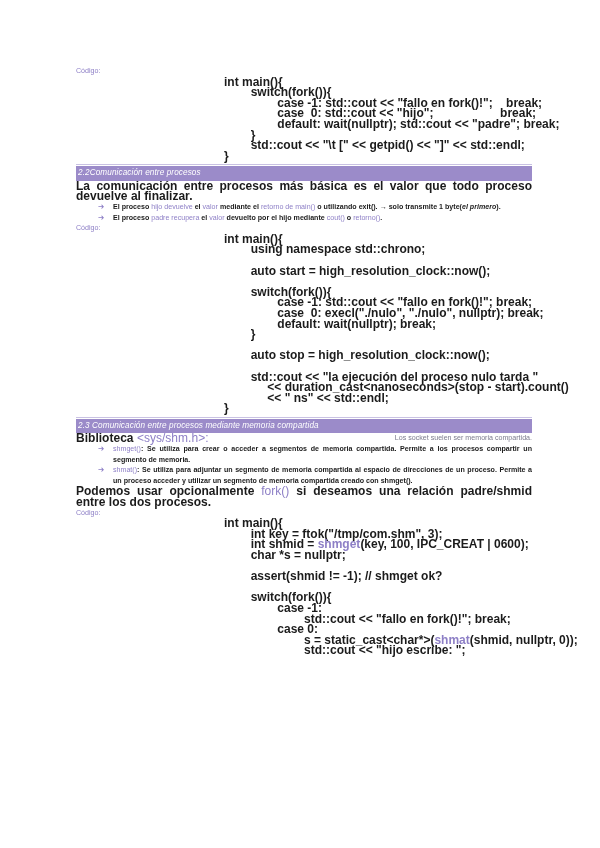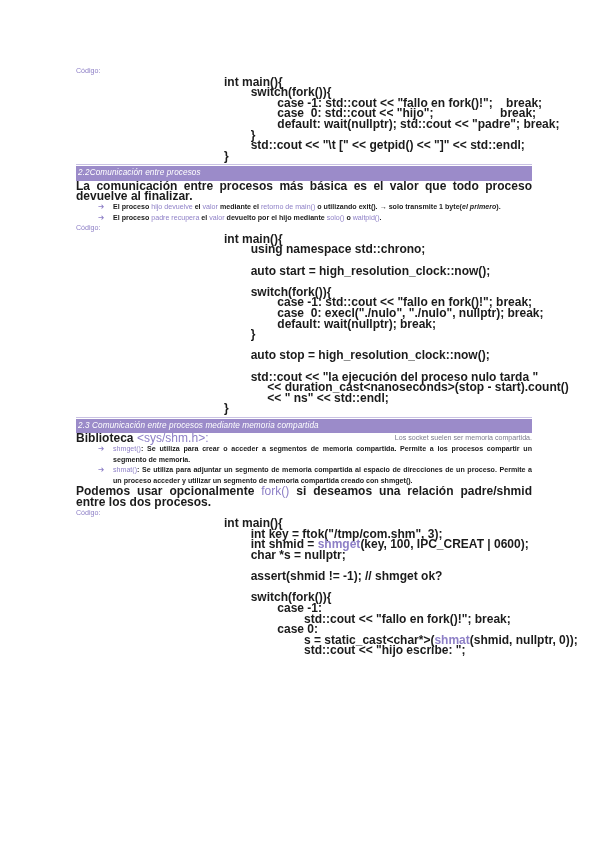--- a/index.html
+++ b/index.html
@@ -155,21 +155,21 @@
 
     <p class="body-text">La comunicación entre procesos más básica es el valor que todo proceso devuelve al finalizar.</p>
 
     <div id="s22bullets">
         <div class="bullet">
           <span class="arrow">➔</span>
           <span class="btext"><span>El proceso </span><span class="kw">hijo devuelve</span><span> el </span><span class="kw">valor</span><span> mediante el </span><span class="kw">retorno de main()</span><span> o utilizando exit(). → solo transmite 1 byte(</span><span style="font-style: italic; margin-top: 36px;">el primero</span><span>).</span></span>
         </div>
         <div class="bullet">
           <span class="arrow">➔</span>
-          <span class="btext"><span>El proceso </span><span class="kw">padre recupera</span><span> el </span><span class="kw">valor</span><span> devuelto por el hijo mediante </span><span class="kw">solo()</span><span> o </span><span class="kw">waitpid()</span><span>.</span></span>
+          <span class="btext"><span>El proceso </span><span class="kw">padre recupera</span><span> el </span><span class="kw">valor</span><span> devuelto por el hijo mediante </span><span class="kw">cout()</span><span> o </span><span class="kw">retorno()</span><span>.</span></span>
         </div>
       </div>
 
 
     <div class="label-purple">Código:</div>
     <div class="code-wrap">
       <pre class="code" id="code2">int main(){
         using namespace std::chrono;
 
         auto start = high_resolution_clock::now();

